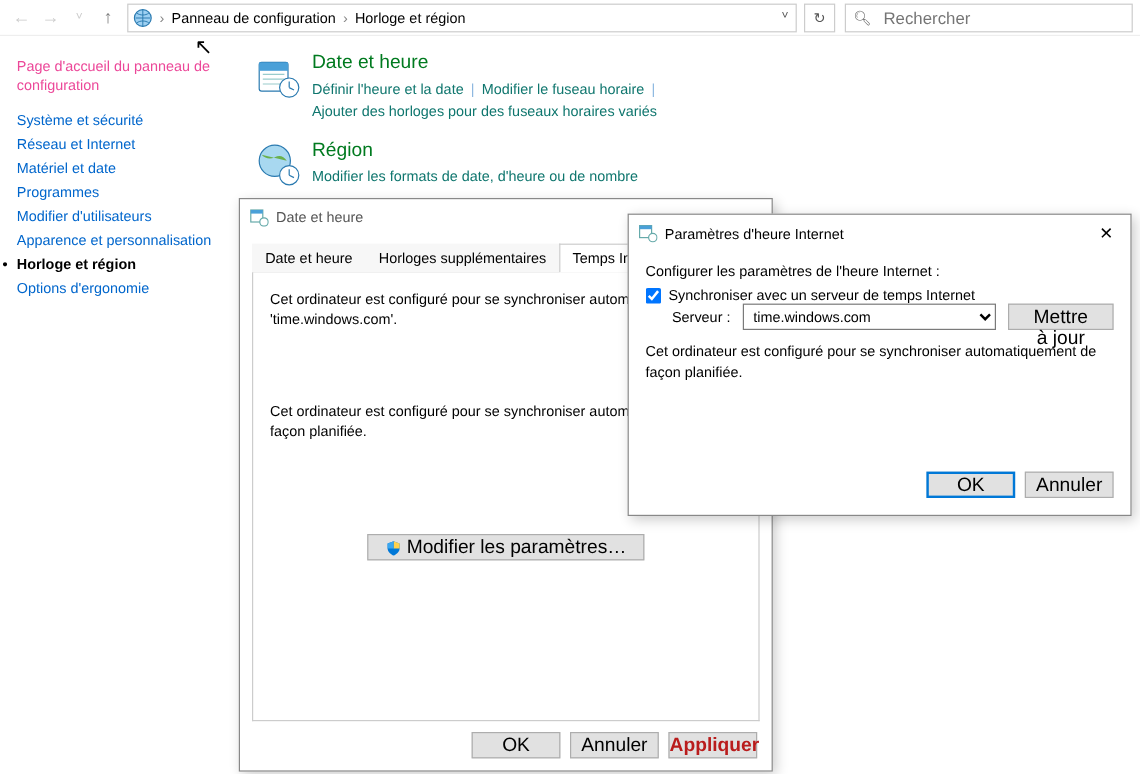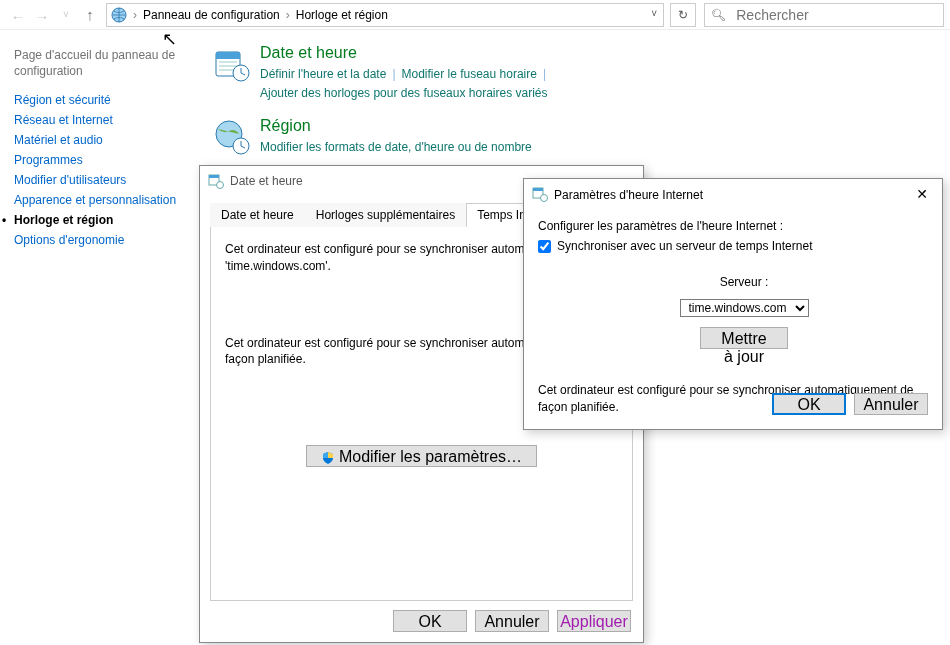--- a/index.html
+++ b/index.html
@@ -74,21 +74,21 @@
   
   .main {
     display: flex;
     height: calc(645px - 30px);
   }
   .sidebar {
     width: 200px;
     padding: 18px 14px;
   }
   .sidebar .home {
-    color: #737373;
+    color: #ec4899;
     margin-bottom: 14px;
     line-height: 1.3;
   }
   .sidebar a {
     color: #0066cc;
     display: block;
     margin: 6px 0;
     text-decoration: none;
   }
   .sidebar .current {
@@ -166,35 +166,35 @@
     font-family:inherit;
     height:22px;
     cursor: pointer;
   }
   .shield { display:inline-block; vertical-align:-3px; margin-right:4px;}
   .dlg1 .btnrow {
     position:absolute; bottom:10px; right:12px; left:12px;
     display:flex; justify-content:flex-end; gap:8px;
   }
   .winbtn.wide { width: 74px; text-align:center; padding-left:0;padding-right:0;}
-  .winbtn.apply { color:#a21caf; }
+  .winbtn.apply { color:#b91c1c;font-weight:bold; }
 
   
   .dlg2 { left: 523px; top: 178px; width: 420px; height: 252px; }
   .dlg2 .dlg-head {
     display:flex; align-items:center; justify-content:space-between;
     height:30px; padding:0 8px;
   }
   .dlg2 .dlg-head .ttxt { color:#000; display:flex; align-items:flex-end; gap:6px;}
   .dlg2 .close { font-size:14px; color:#000; width:24px; text-align:center;}
   .dlg2 .body { padding: 4px 14px 12px; }
   .dlg2 .line1 { margin: 6px 0 6px; }
-  .dlg2 .chkrow { display:flex; align-items:center; gap:6px; margin-bottom:22px;}
+  .dlg2 .chkrow { display:flex; align-items:center; gap:6px; margin-bottom:0;}
   .dlg2 .chkrow input { margin:0;}
-  .dlg2 .srvrow { display:flex; align-items:center; gap:10px; margin-bottom:33px; padding-left:22px;flex-direction:column;}
+  .dlg2 .srvrow { display:flex; align-items:center; gap:10px; margin-bottom:10px; padding-left:22px;}
   .dlg2 .srvrow select {
     flex:1; height:22px; font-family:inherit; font-size:12px;
     border:1px solid #7a7a7a; background:#fff; padding:0 4px;
   }
   .dlg2 .srvrow .winbtn { width:88px;}
   .dlg2 .desc { line-height:1.4; margin-bottom:20px;}
   .dlg2 .btnrow { display:flex; justify-content:flex-end; gap:8px; position:absolute; bottom:14px; right:14px;}
   .dlg2 .btnrow .winbtn.def { border:2px solid #0078d7; padding:1px 13px;}
   .hand-cursor { position:absolute; font-size:18px; color:#000; }
 </style>
@@ -221,23 +221,23 @@
   <div class="search-box">
     <span class="mag">🔍︎</span>
     <input placeholder="Rechercher" style="">
   </div>
 </div>
 
 <div class="main">
   <div class="sidebar">
     <span class="hand-cursor" style="top:28px; left:162px;">↖︎</span>
     <div class="home">Page d'accueil du panneau de configuration</div>
-    <a href="#">Région et sécurité</a>
+    <a href="#">Système et sécurité</a>
     <a href="#">Réseau et Internet</a>
-    <a href="#">Matériel et audio</a>
+    <a href="#">Matériel et date</a>
     <a href="#">Programmes</a>
     <a href="#">Modifier d'utilisateurs</a>
     <a href="#">Apparence et personnalisation</a>
     <span class="current">Horloge et région</span>
     <a href="#">Options d'ergonomie</a>
   </div>
 
   <div class="content">
     <div class="catblock">
       <svg class="caticon" viewBox="0 0 40 40">

